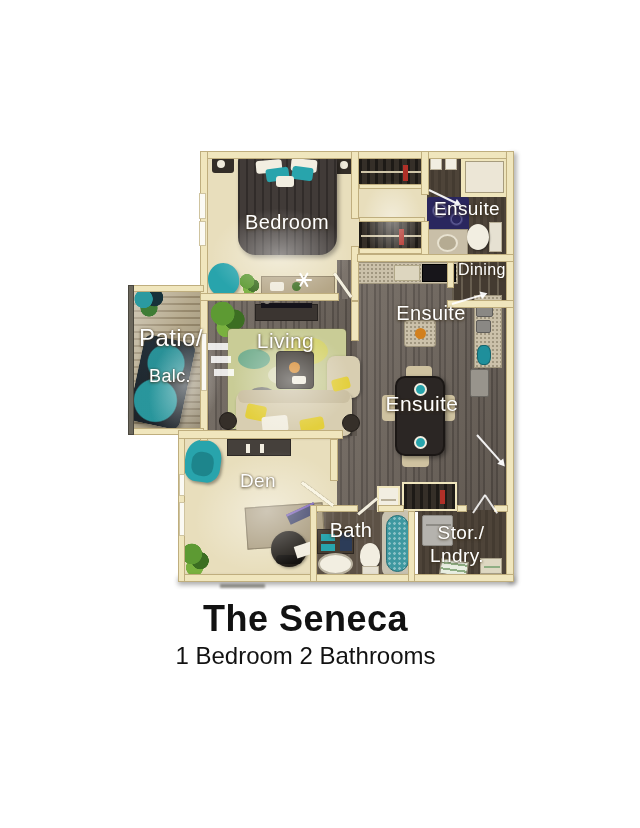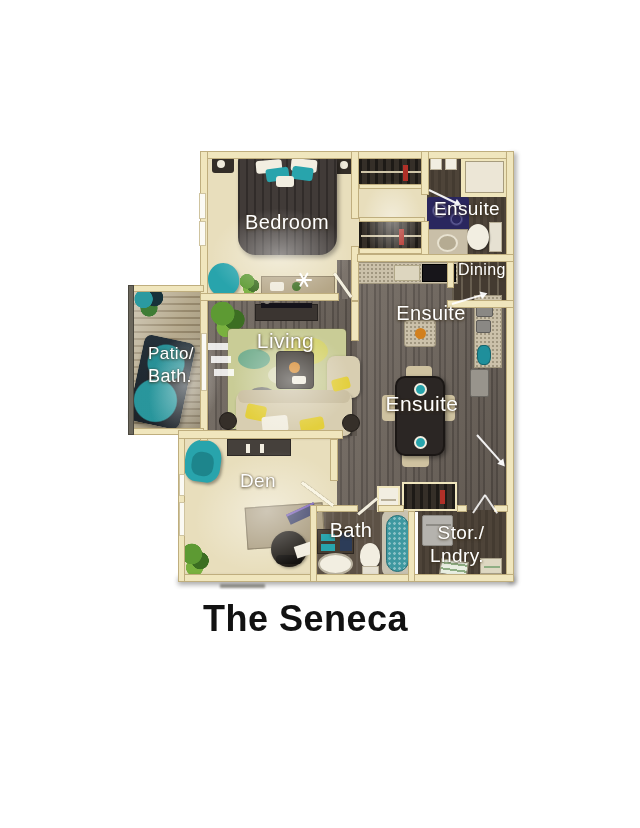--- a/index.html
+++ b/index.html
@@ -259,25 +259,26 @@
     </div>
   <div class="abs arrow" style="left:477px;top:434px;width:36px;transform:rotate(48.4deg);">
       <span class="head"></span>
     </div>
 
   <div class="rlabel" style="left:287px;top:222px;font-size:20px;">Bedroom</div>
   <div class="rlabel" style="left:467px;top:209px;font-size:19px;">Ensuite</div>
   <div class="rlabel" style="left:482px;top:270px;font-size:16px;">Dining</div>
   <div class="rlabel" style="left:431px;top:313px;font-size:20px;">Ensuite</div>
   <div class="rlabel" style="left:280px;top:341px;font-size:21px;padding-left:11px;">Living</div>
-  <div class="rlabel" style="left:171px;top:354px;font-size:17px;">Patio/</div>
-  <div class="rlabel" style="left:170px;top:376px;font-size:18px;">Bath.</div>
+  <div class="rlabel" style="left:171px;top:338px;font-size:24px;">Patio/</div>
+  <div class="rlabel" style="left:170px;top:376px;font-size:18px;">Balc.</div>
   <div class="rlabel" style="left:422px;top:404px;font-size:21px;">Ensuite</div>
   <div class="rlabel" style="left:258px;top:481px;font-size:19px;">Den</div>
   <div class="rlabel" style="left:351px;top:530px;font-size:20px;">Bath</div>
   <div class="rlabel" style="left:461px;top:533px;font-size:19px;">Stor./</div>
   <div class="rlabel" style="left:457px;top:556px;font-size:19px;">Lndry.</div>
 
   <div class="titleblock" style="top:598px;">
     <div class="title">The Seneca</div>
+    <div class="sub">1 Bedroom 2 Bathrooms</div>
   </div>
 
 </div>
 
 </body></html>

